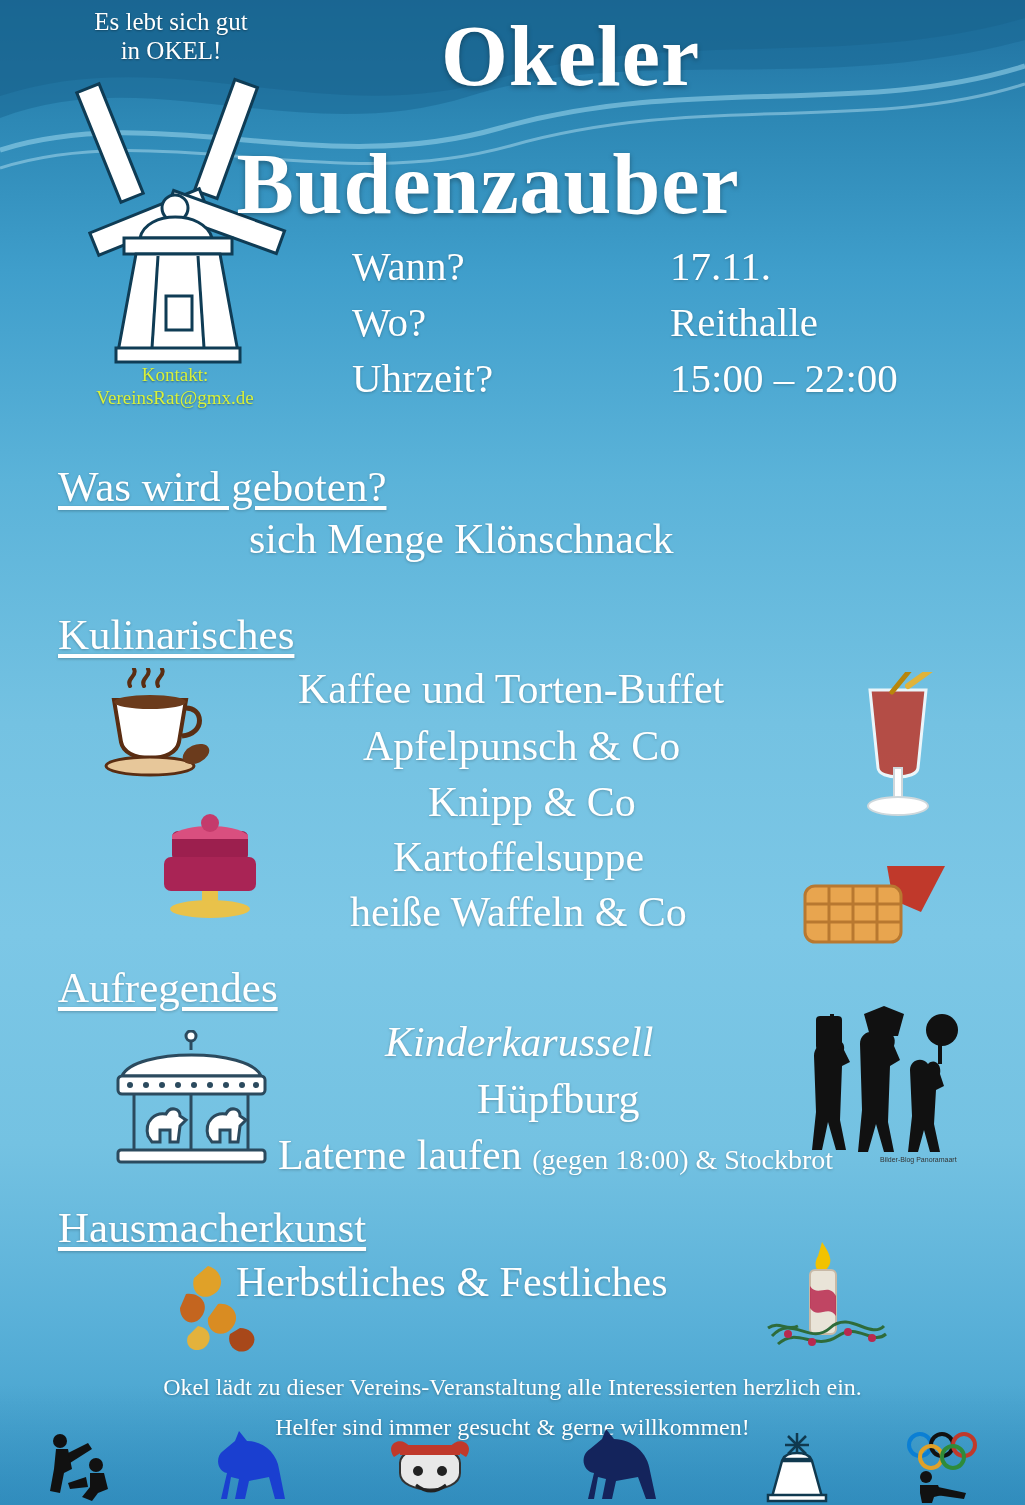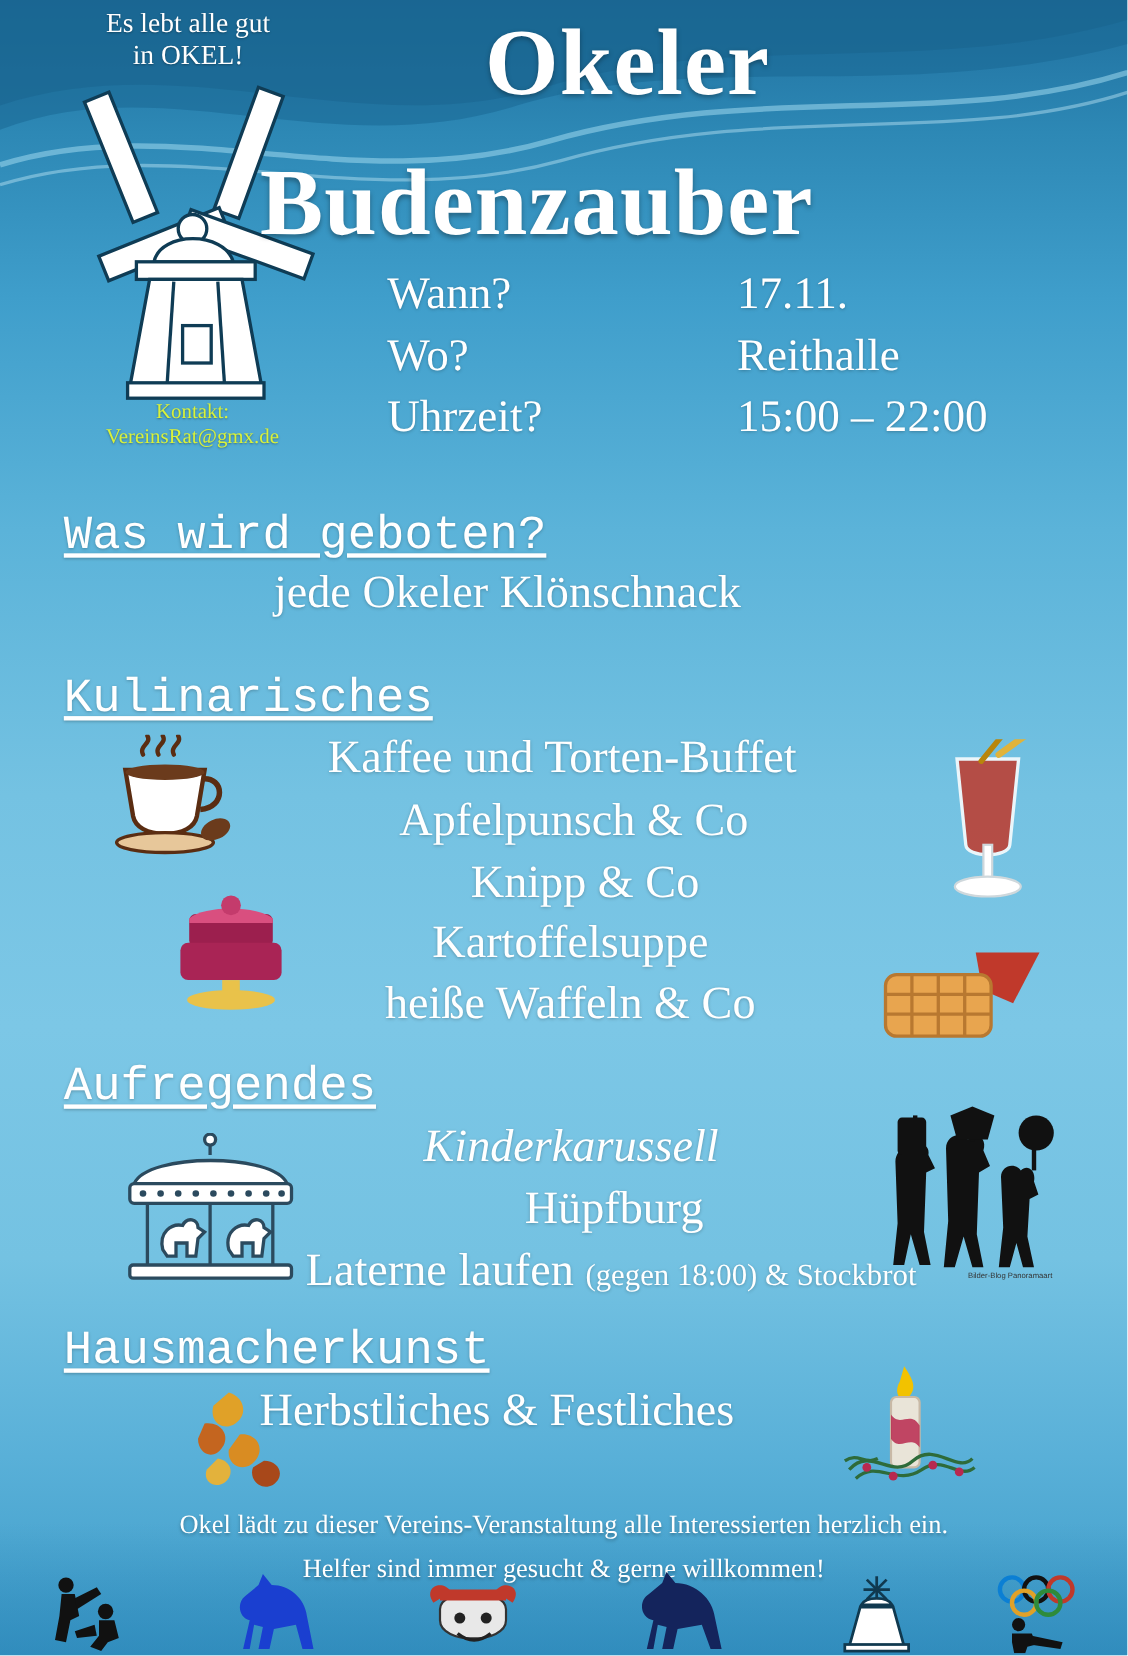--- a/index.html
+++ b/index.html
@@ -130,21 +130,20 @@
   .facts td.q { width: 318px; }
 
   
   .section-head {
     position: absolute;
     font-size: 43px;
     text-decoration: underline;
     text-underline-offset: 5px;
     text-shadow: 0 1px 3px rgba(0,0,0,0.25);
     white-space: nowrap;
-    font-family: Liberation Mono, monospace;
   }
   .line {
     position: absolute;
     font-size: 42px;
     white-space: nowrap;
     text-shadow: 0 1px 3px rgba(0,0,0,0.25);
   }
   .line .small {
     font-size: 28px;
   }
@@ -226,21 +225,21 @@
     <path d="M0,118 C150,60 300,150 470,96 C640,44 820,96 1025,40 L1025,0 L0,0 Z" fill="#1a6894" opacity="0.55"></path>
     <path d="M0,96 C170,40 330,132 500,78 C670,28 850,70 1025,18 L1025,0 L0,0 Z" fill="#18628c" opacity="0.45"></path>
     <path d="M0,150 C160,100 320,180 500,128 C690,74 860,118 1025,66" fill="none" stroke="#9fd8ef" stroke-width="5" opacity="0.55"></path>
     <path d="M0,168 C160,118 330,196 510,146 C700,92 870,134 1025,84" fill="none" stroke="#bfe6f6" stroke-width="3" opacity="0.45"></path>
   </svg>
 
   <div class="bottom-band"></div>
 
   <div class="header">
 
-    <div class="tagline" style="white-space:pre-line;">Es lebt alle gut
+    <div class="tagline" style="white-space:pre-line;">Es lebt sich gut
 in OKEL!</div>
 
     <svg class="mill" viewBox="0 0 230 310">
       <g stroke="#0f3c55" stroke-width="3" fill="#ffffff">
 
         <g>
           <rect x="36" y="24" width="24" height="118" transform="rotate(-22 48 83)"></rect>
           <rect x="152" y="20" width="24" height="118" transform="rotate(20 164 79)"></rect>
           <rect x="28" y="150" width="118" height="24" transform="rotate(-22 87 162)"></rect>
           <rect x="104" y="150" width="118" height="24" transform="rotate(20 163 162)"></rect>
@@ -281,21 +280,21 @@
         <tr>
           <td class="q">Uhrzeit?</td>
           <td>15:00 – 22:00</td>
         </tr>
       </tbody>
         </table>
     </div>
   </div>
 
   <div class="section-head" id="h-geboten">Was wird geboten?</div>
-  <div class="line" id="l-kloen">jede Okeler Klönschnack</div>
+  <div class="line" id="l-kloen">sich Menge Klönschnack</div>
 
   <div class="section-head" id="h-kulin">Kulinarisches</div>
   <div class="line" id="l-k1">Kaffee und Torten-Buffet</div>
   <div class="line" id="l-k2">Apfelpunsch &amp; Co</div>
   <div class="line" id="l-k3">Knipp &amp; Co</div>
   <div class="line" id="l-k4">Kartoffelsuppe</div>
   <div class="line" id="l-k5">heiße Waffeln &amp; Co</div>
 
   <svg class="art" id="art-coffee" viewBox="0 0 120 110">
     <g fill="none" stroke="#5a2d12" stroke-width="4" stroke-linecap="round">

